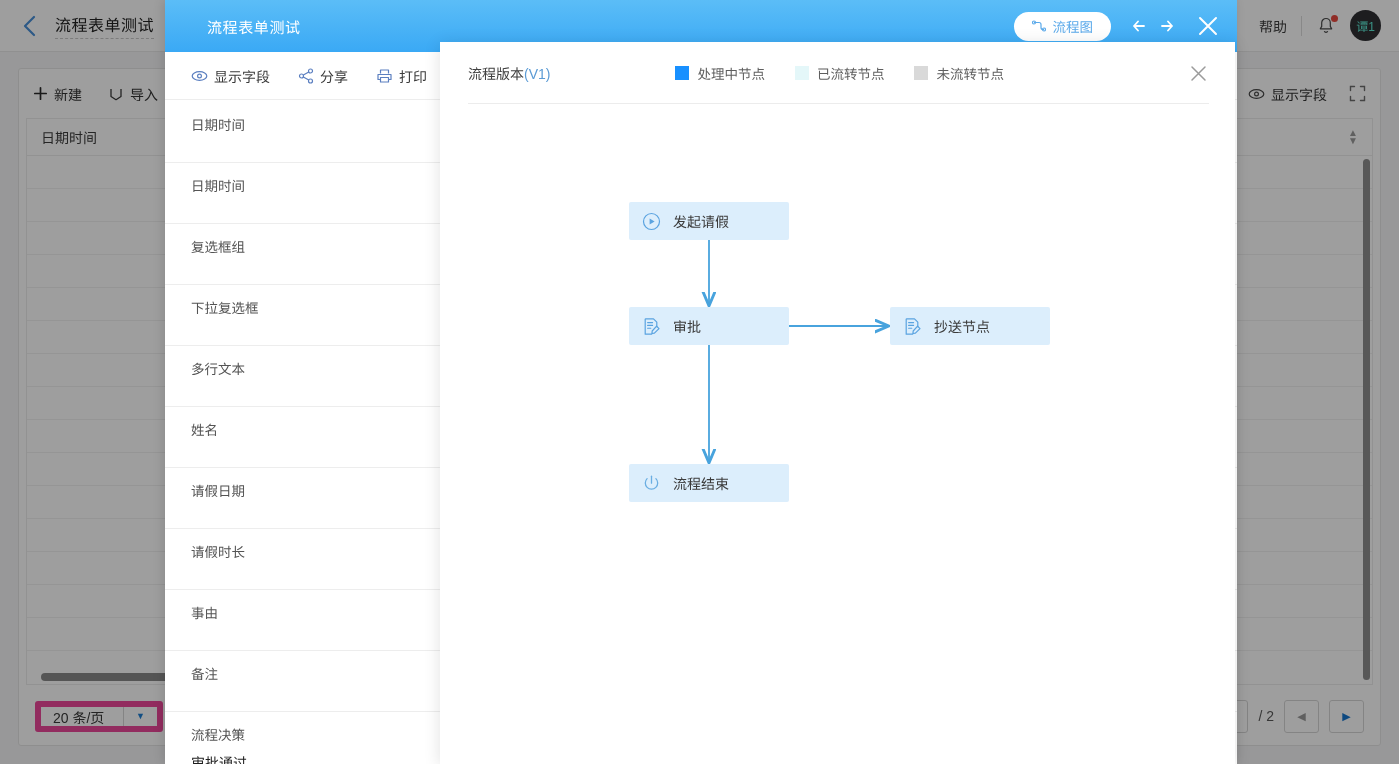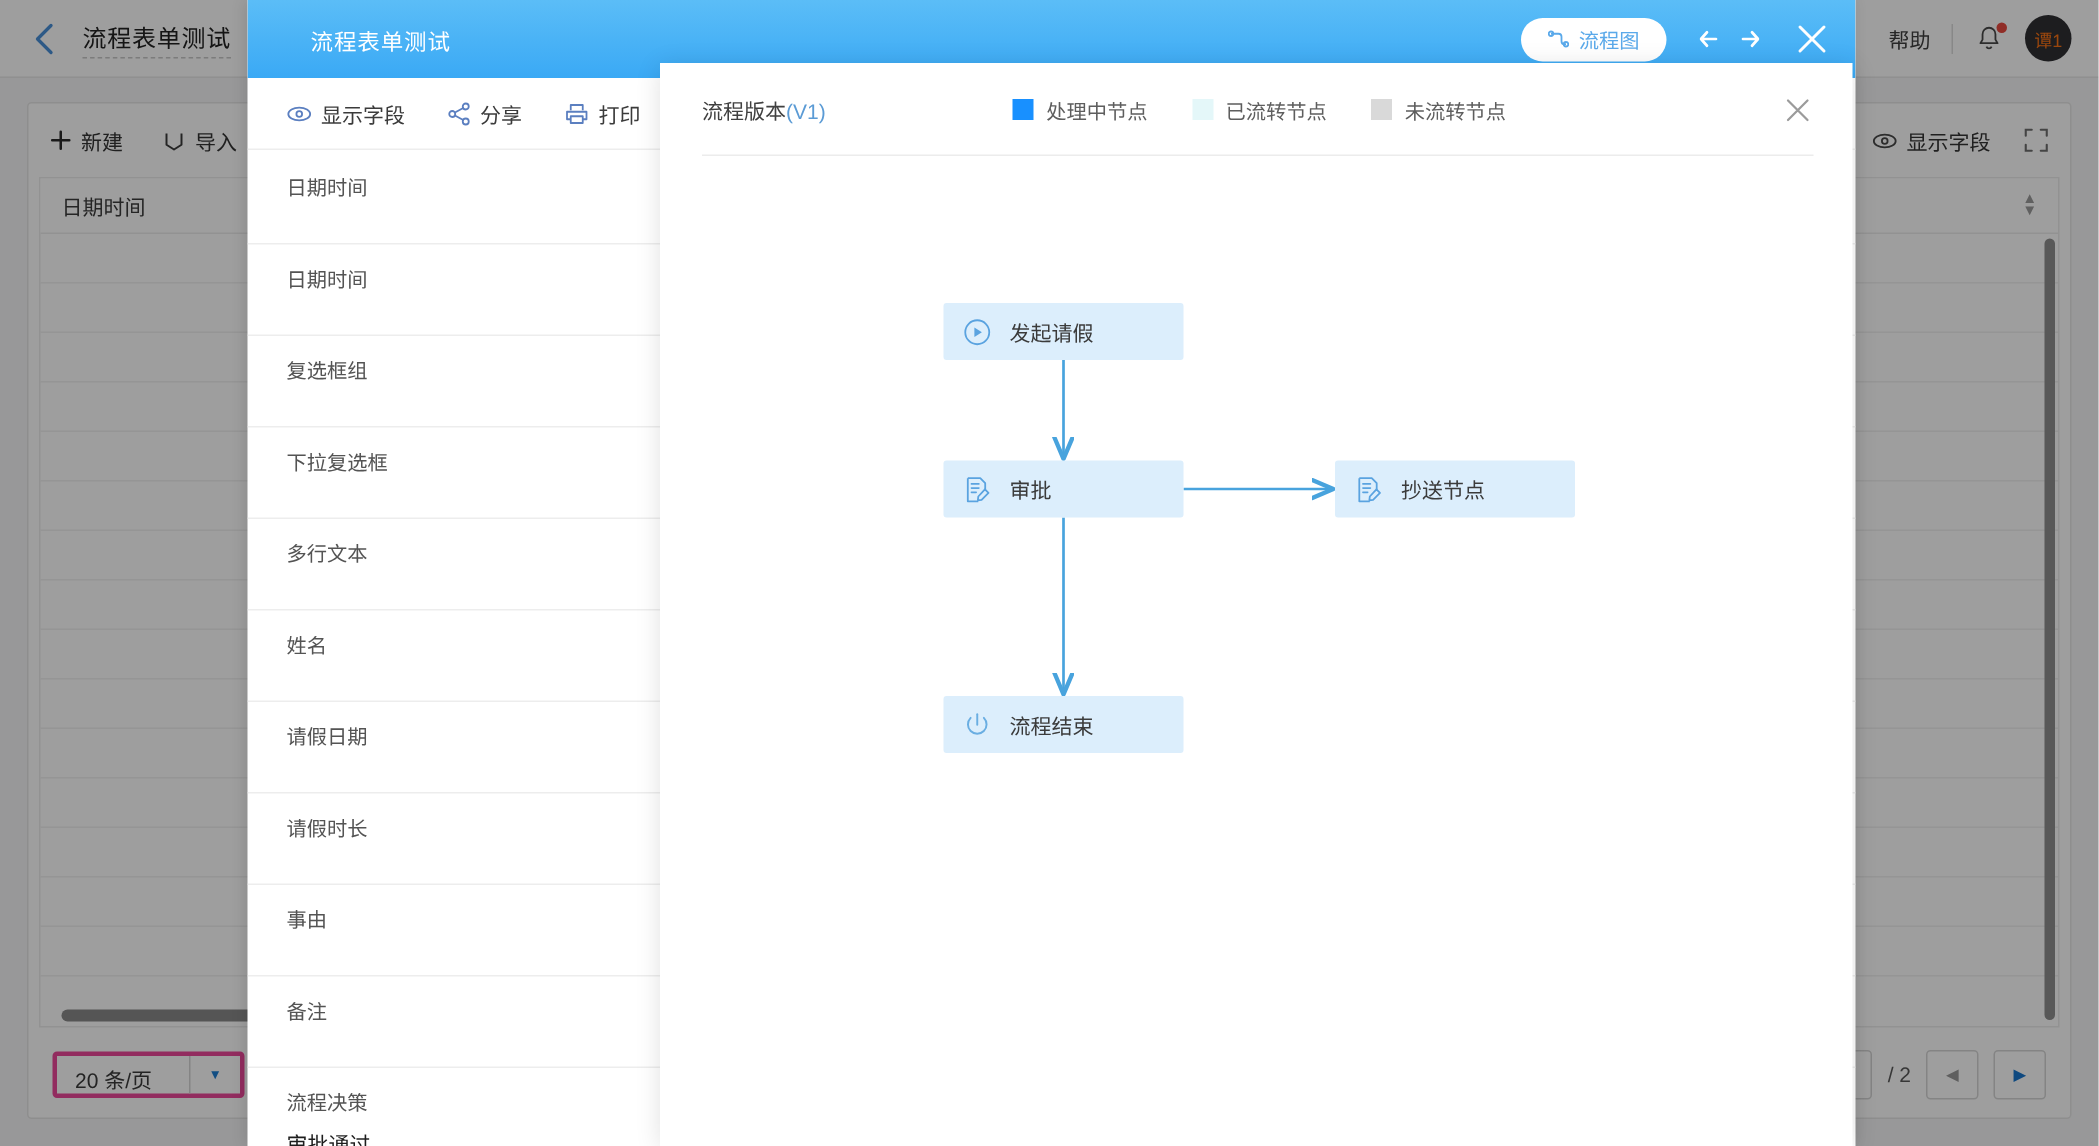--- a/index.html
+++ b/index.html
@@ -62,21 +62,21 @@
   .bg-help { font-size: 14px; color: #3f3f3f; }
   .bg-sep { width: 1px; height: 20px; background: #dcdcdc; }
   .bell-wrap { position: relative; width: 20px; height: 20px; }
   .bell-badge {
     position: absolute; top: -1px; right: -2px;
     width: 7px; height: 7px; border-radius: 50%;
     background: #e94a3f;
   }
   .avatar {
     width: 31px; height: 31px; border-radius: 50%;
-    background: #2f2f33; color: #f97316;
+    background: #2f2f33; color: #5eead4;
     font-size: 12px; display: flex;
     align-items: center; justify-content: center;
   }
 
   
   .bg-listpanel {
     position: absolute;
     top: 68px; left: 18px;
     width: 1363px; height: 678px;
     background: #fff;
@@ -148,22 +148,22 @@
     position: absolute;
     left: 0; right: 0; bottom: 0;
     height: 58px;
     display: flex; align-items: center;
     padding: 0 16px;
     box-sizing: border-box;
     font-size: 13px; color: #3a3a3a;
   }
   .pg-select {
     width: 128px; height: 31px;
-    border: 3px solid #ec4899; border-radius: 3px;
-    display: flex; align-items: flex-end;
+    border: 6px solid #ec4899; border-radius: 3px;
+    display: flex; align-items: flex-start;
     box-sizing: border-box;
   }
   .pg-select .val { flex: 1; padding-left: 12px; font-size: 14px; }
   .pg-select .car {
     width: 33px; height: 100%;
     border-left: 1px solid #d6d6d6;
     display: flex; align-items: center; justify-content: center;
     color: #1e7fd4; font-size: 9px;
   }
   .pg-total { margin-left: 12px; font-size: 14px; }

